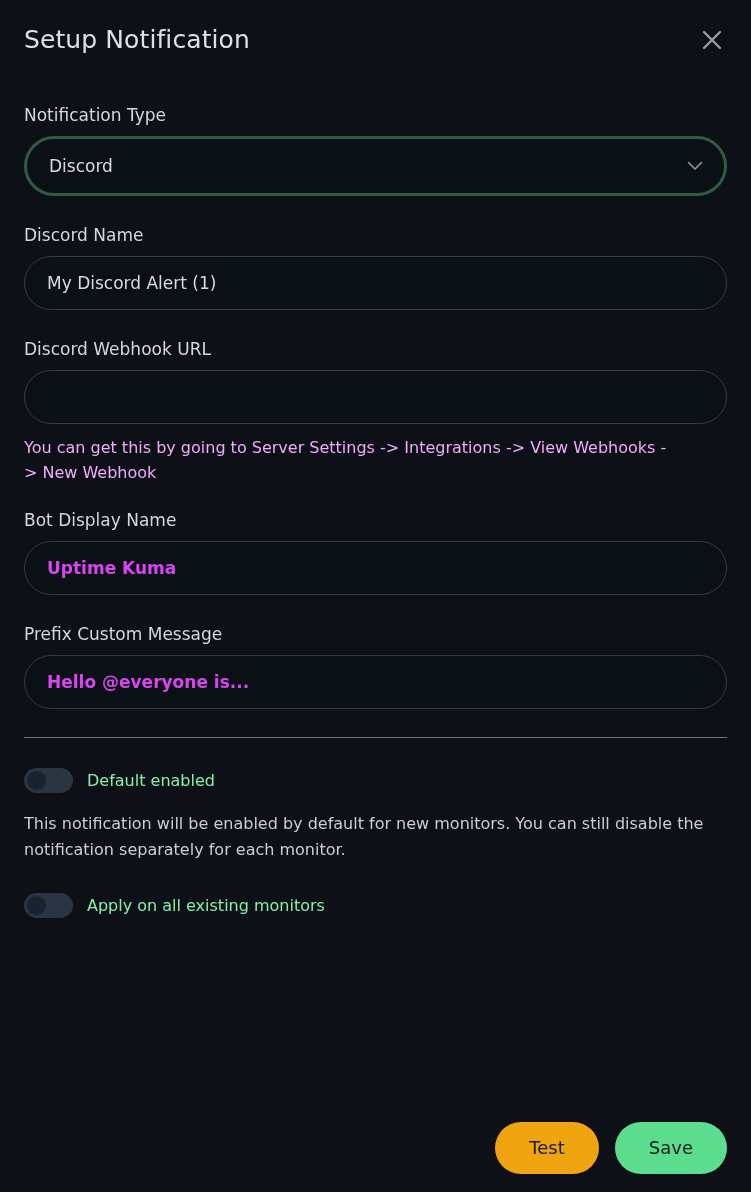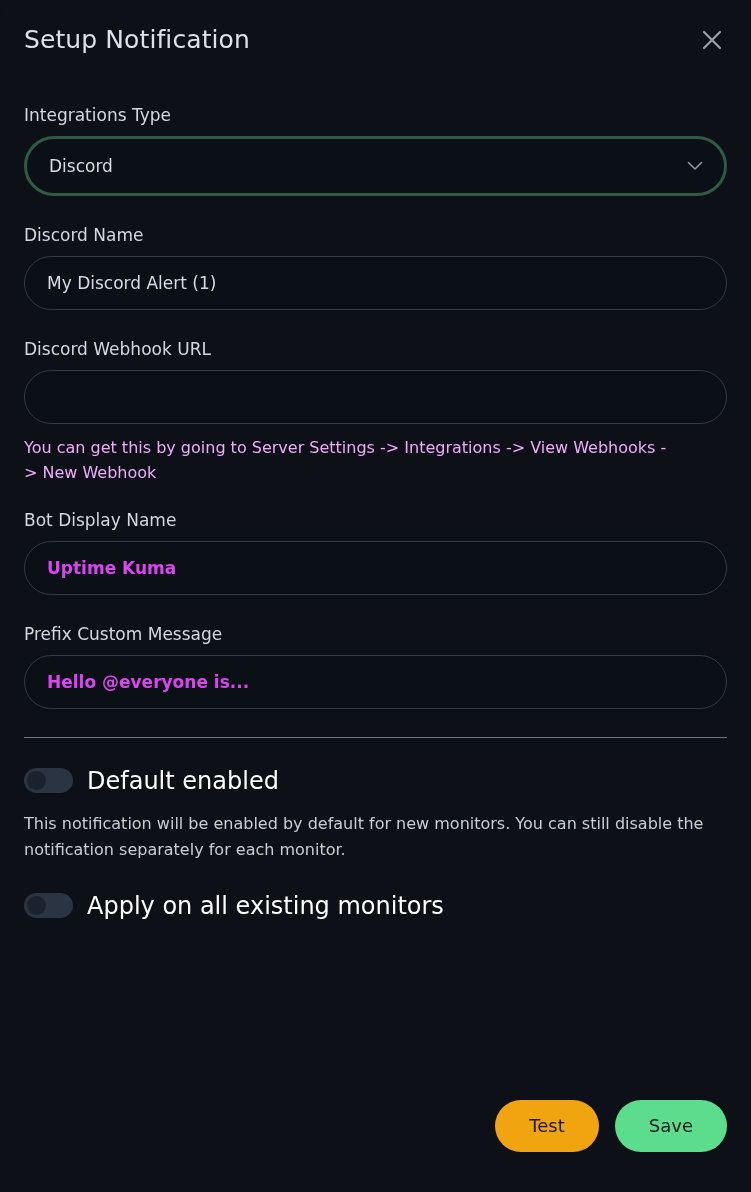--- a/index.html
+++ b/index.html
@@ -162,39 +162,39 @@
     position: absolute;
     left: 3px;
     top: 3px;
     width: 19px;
     height: 19px;
     border-radius: 50%;
     background: #1a222d;
   }
 
   .toggle-label {
-    font-size: 24px;
-    color: #ffffff;
+    font-size: 16px;
+    color: #86efac;
     line-height: 24px;
     text-align: center;
   }
 
   .toggle-desc {
     font-size: 16px;
     line-height: 26px;
     color: #c9ced6;
     margin-top: 18px;
     max-width: 690px;
   }
 
   
   .footer {
     position: absolute;
     right: 24px;
-    bottom: 40px;
+    bottom: 18px;
     display: flex;
     gap: 16px;
     align-items: center;
   }
 
   .btn {
     border: none;
     border-radius: 26px;
     font-size: 18px;
     font-family: inherit;
@@ -219,21 +219,21 @@
         <svg width="26" height="26" viewBox="0 0 26 26" fill="none">
           <path d="M5 5 L21 21 M21 5 L5 21" stroke="#9aa1ab" stroke-width="2.2" stroke-linecap="round"></path>
         </svg>
       </span>
     </button>
   </div>
 
   <div class="form-body">
 
     <div class="field">
-      <label class="field-label">Integrations Type</label>
+      <label class="field-label">Notification Type</label>
       <div class="select-wrap">
         <span class="value">Discord</span>
         <span class="chevron">
           <svg width="16" height="10" viewBox="0 0 16 10" fill="none">
             <path d="M1.5 1.5 L8 8 L14.5 1.5" stroke="#8f98a3" stroke-width="1.6" stroke-linecap="round" stroke-linejoin="round"></path>
           </svg>
         </span>
       </div>
     </div>
 

